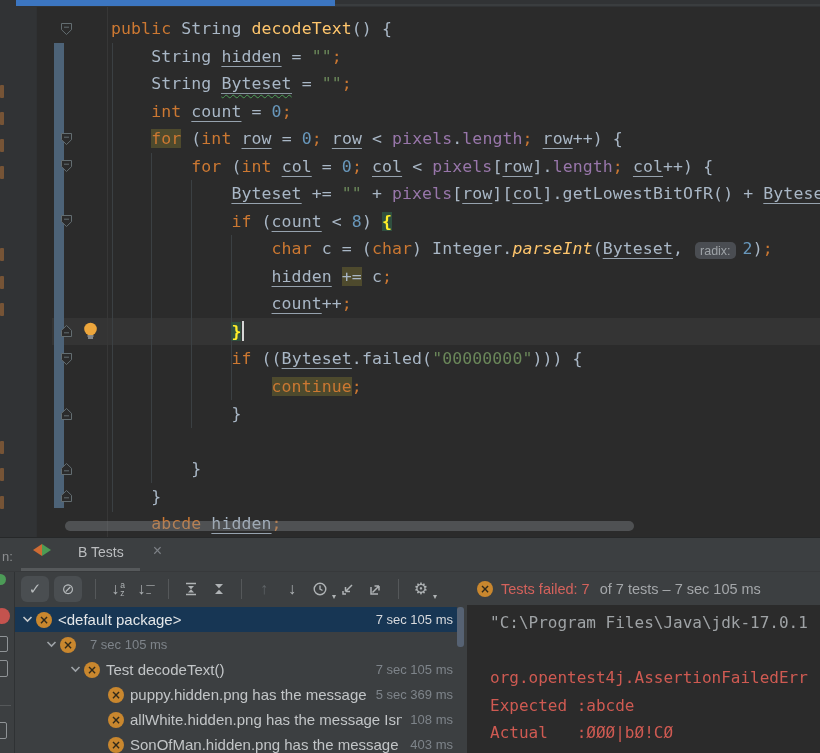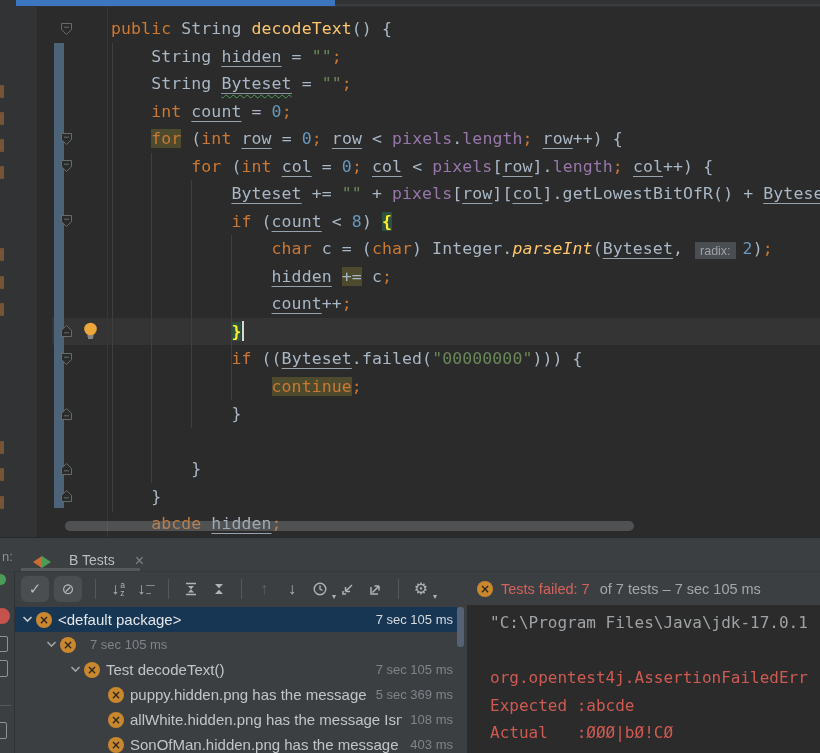--- a/index.html
+++ b/index.html
@@ -28,31 +28,31 @@
   .tk-s{color:#6A8759}
   .tk-n{color:#6897BB}
   .tk-f{color:#9876AA}
   .tk-m{color:#FFC66D}
   .tk-mi{color:#FFC66D;font-style:italic}
   .tk-semi{color:#CC7832}
   .tk-v{text-decoration:underline solid rgba(169,183,198,.85);text-decoration-thickness:1px;text-underline-offset:4px;text-align:center;}
   .tk-typo{border-bottom:1px solid rgba(147,161,173,.9);text-decoration:underline wavy #4E9E58;text-decoration-thickness:1px;text-underline-offset:5px;}
   .tk-br{color:#FFEF28;background:#2F4F3F;font-weight:600;}
   .tk-hlO{background:#4E4A2D;}
-  .tk-hint{background:#4A4D52;color:#9DA2A6;font-size:12.5px;border-radius:0;padding:1.5px 5px;
+  .tk-hint{background:#4A4D52;color:#9DA2A6;font-size:12.5px;border-radius:5px;padding:1.5px 5px;
      margin:0 7px 0 2px;font-family:"Liberation Sans",sans-serif;letter-spacing:0;}
   .caret{display:inline-block;width:2px;height:20px;background:#D6D6D6;vertical-align:-4px;margin-left:1px;}
   .fold{position:absolute;left:7px;}
   #bulb{position:absolute;left:30px;}
   #hscroll{left:13px;top:514px;width:569px;height:10px;background:rgba(140,145,150,.38);border-radius:5px;}
 
   
   #panel{left:0;top:537px;width:820px;height:216px;background:#3C3F41;border-top:1px solid #262829;}
   #hdr-prefix{left:2px;top:11px;color:#8C8E90;font-size:13px;}
-  #tab{left:33px;top:6px;height:24px;display:flex;align-items:flex-end;gap:16px;}
+  #tab{left:33px;top:6px;height:24px;display:flex;align-items:flex-start;gap:25px;}
   .tri{width:0;height:0;border-top:6px solid transparent;border-bottom:6px solid transparent;}
   .tri-o{border-right:9px solid #CE6B34;}
   .tri-g{border-left:9px solid #4D9B54;}
   #tab-label{color:#BBBDBF;font-size:14px;margin-left:2px;}
   #tab-close{color:#7E8287;font-size:16px;line-height:14px;margin-left:4px;cursor:default;}
   #tab-underline{left:21px;top:30px;width:119px;height:3px;background:#56595B;}
   #hdr-sep{left:0;top:33px;width:820px;height:1px;background:#37393B;}
 
   
   #lstripe{left:0;top:34px;width:14px;height:182px;border-right:1px solid #2F3234;}

